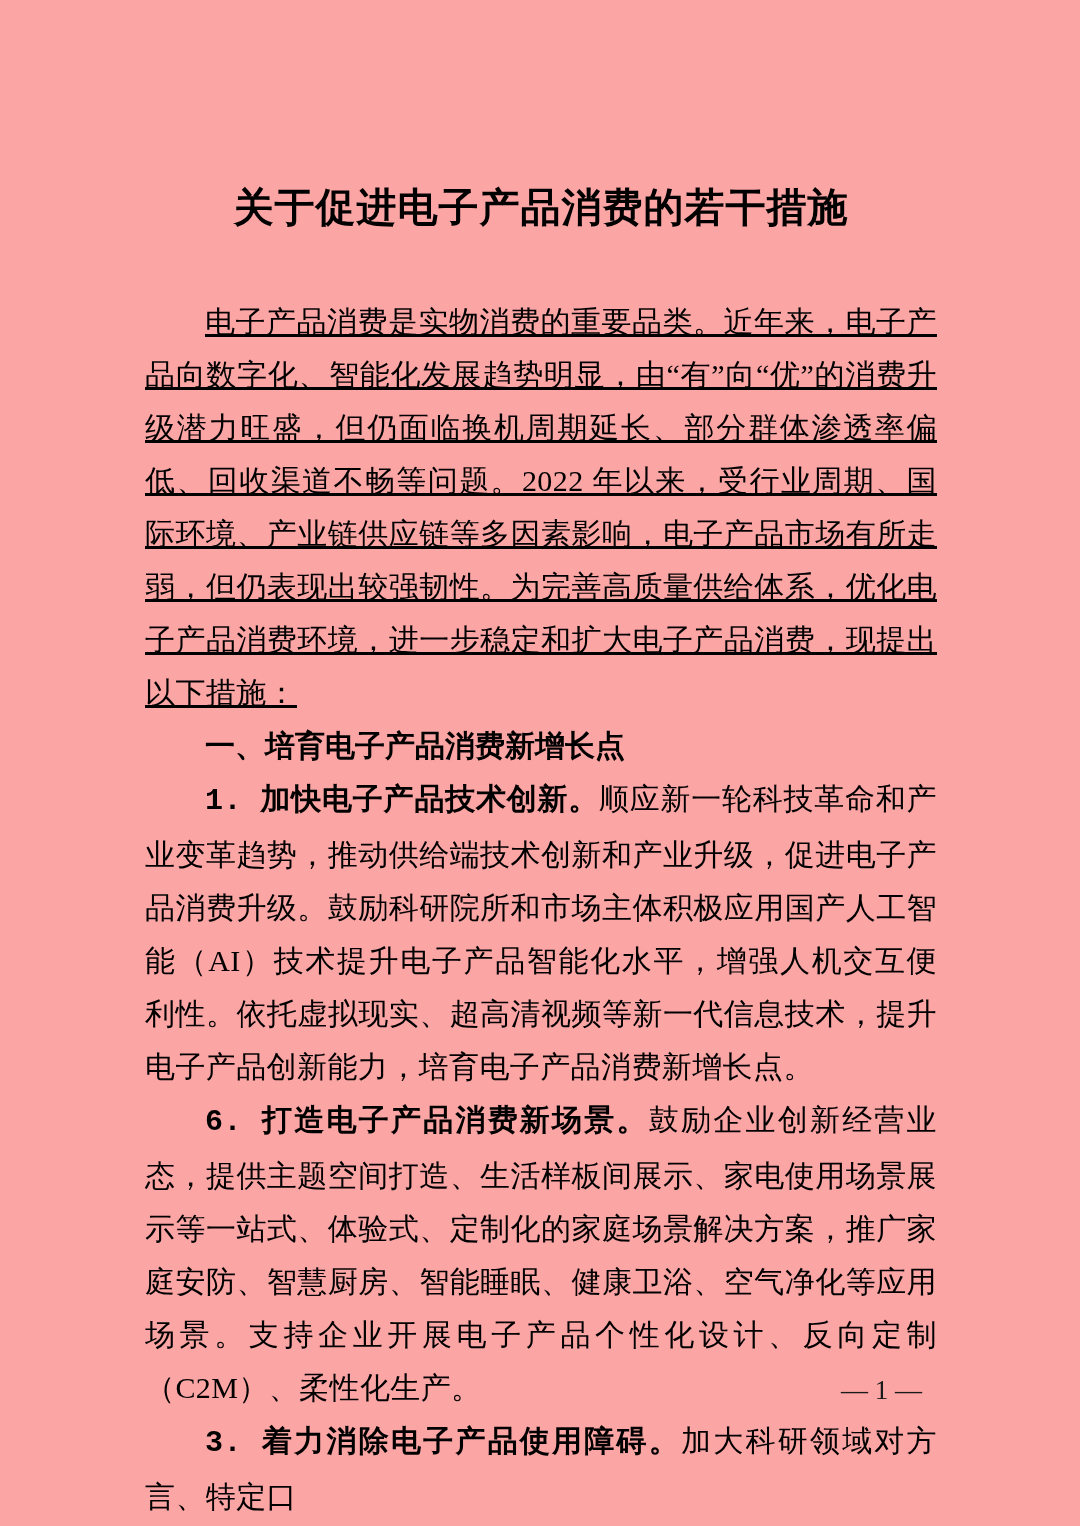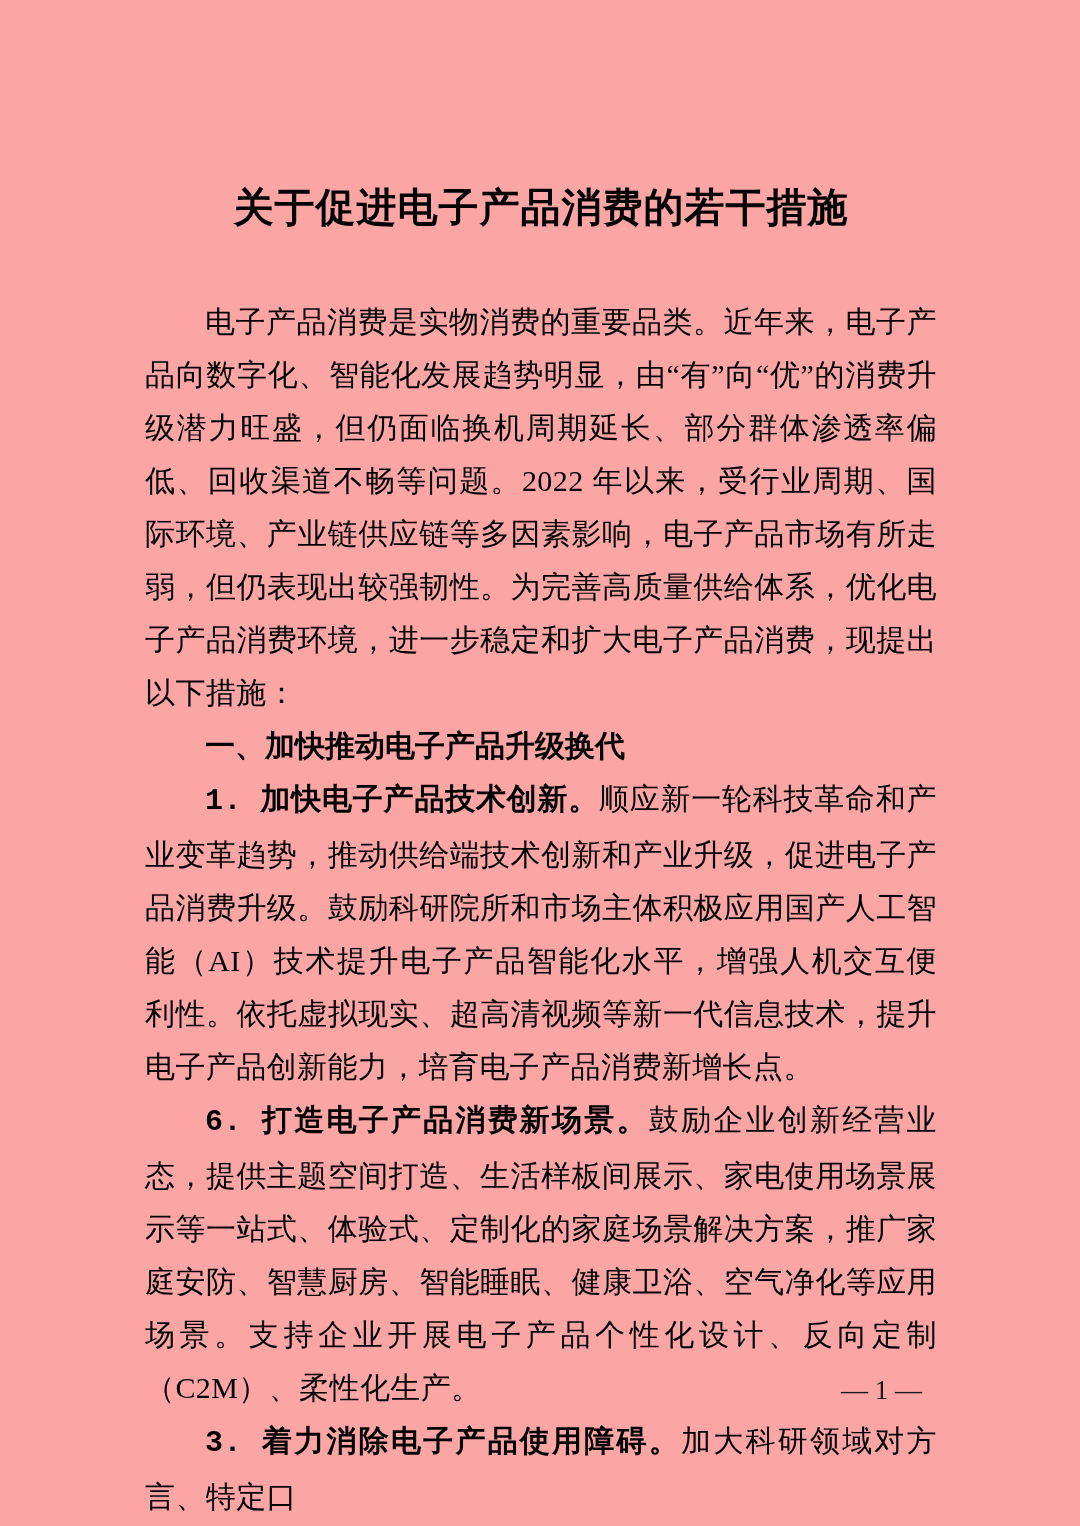--- a/index.html
+++ b/index.html
@@ -35,20 +35,21 @@
     margin: 0;
     font-size: 30px;
     line-height: 53px;
     letter-spacing: 0.4px;
     text-align: justify;
     text-indent: 2em;
     font-family: "Liberation Serif", "DejaVu Serif", serif;
   }
   .intro {
     margin-top: 62px;
+    text-decoration: underline;
   }
   .section-heading {
     margin: 0;
     font-size: 30px;
     line-height: 53px;
     font-weight: 700;
     text-indent: 2em;
     text-align: justify;
     font-family: "Liberation Sans", "DejaVu Sans", sans-serif;
   }
@@ -69,21 +70,21 @@
 </head>
 <body>
 
 <div class="page">
   <div class="content">
 
     <h1 class="doc-title">关于促进电子产品消费的若干措施</h1>
 
     <p class="body-text intro">电子产品消费是实物消费的重要品类。近年来，电子产品向数字化、智能化发展趋势明显，由“有”向“优”的消费升级潜力旺盛，但仍面临换机周期延长、部分群体渗透率偏低、回收渠道不畅等问题。2022 年以来，受行业周期、国际环境、产业链供应链等多因素影响，电子产品市场有所走弱，但仍表现出较强韧性。为完善高质量供给体系，优化电子产品消费环境，进一步稳定和扩大电子产品消费，现提出以下措施：</p>
 
-    <h2 class="section-heading">一、加快推动电子产品升级换代</h2>
+    <h2 class="section-heading">一、培育电子产品消费新增长点</h2>
 
     <p class="body-text"><span class="item-lead">1. 加快电子产品技术创新。</span><span>顺应新一轮科技革命和产业变革趋势，推动供给端技术创新和产业升级，促进电子产品消费升级。鼓励科研院所和市场主体积极应用国产人工智能（AI）技术提升电子产品智能化水平，增强人机交互便利性。依托虚拟现实、超高清视频等新一代信息技术，提升电子产品创新能力，培育电子产品消费新增长点。</span></p>
 
     <p class="body-text"><span class="item-lead">6. 打造电子产品消费新场景。</span><span>鼓励企业创新经营业态，提供主题空间打造、生活样板间展示、家电使用场景展示等一站式、体验式、定制化的家庭场景解决方案，推广家庭安防、智慧厨房、智能睡眠、健康卫浴、空气净化等应用场景。支持企业开展电子产品个性化设计、反向定制（C2M）、柔性化生产。</span></p>
 
     <p class="body-text"><span class="item-lead">3. 着力消除电子产品使用障碍。</span><span>加大科研领域对方言、特定口</span></p>
 
   </div>
 
   <div class="page-number">— 1 —</div>

